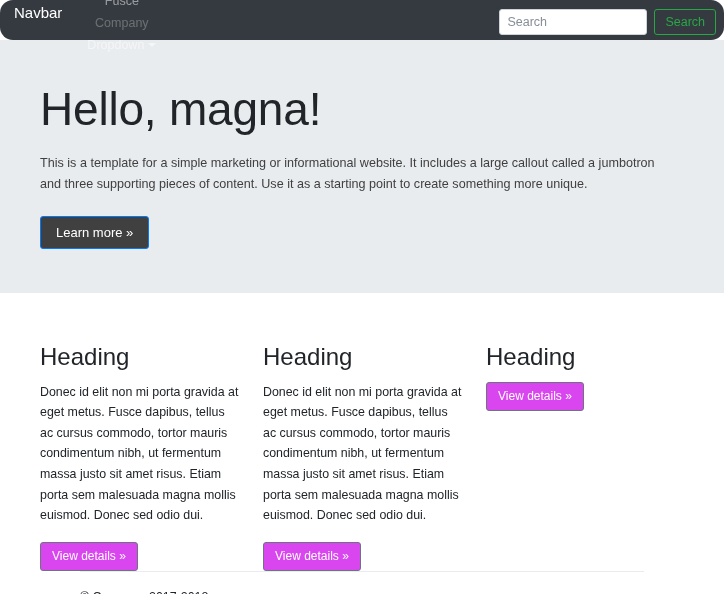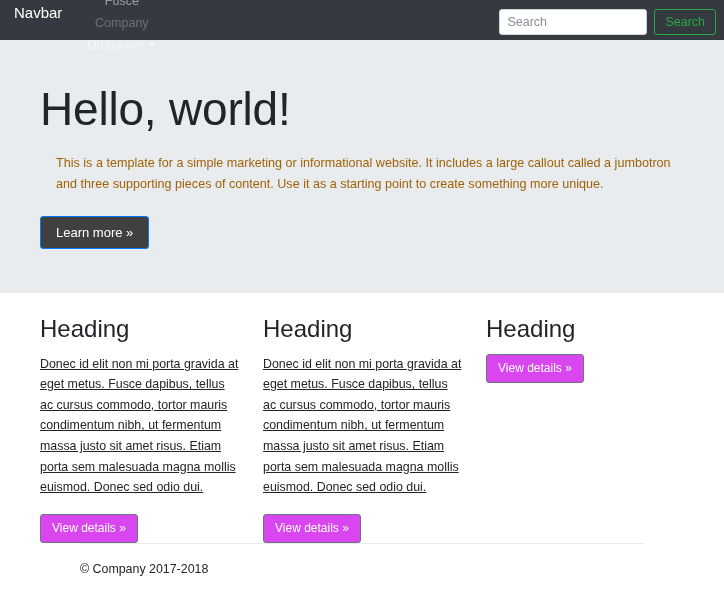--- a/index.html
+++ b/index.html
@@ -19,20 +19,21 @@
 
   
   .navbar {
     background: #343a40;
     height: 40px;
     display: flex;
     align-items: center;
     padding: 0 10px 16px 10px;
     box-sizing: border-box;
     position: relative;
+    border-radius: 13px;
   }
   .navbar-brand {
     color: #ffffff;
     font-size: 15px;
     font-weight: 400;
     margin-right: 17px;
     padding-left: 4px;
     text-decoration: none;
     white-space: nowrap;
   }
@@ -121,24 +122,24 @@
   }
   .jumbotron h1 {
     margin: 0 0 18px 0;
     font-size: 46px;
     font-weight: 300;
     line-height: 1.1;
     color: #212529;
     letter-spacing: -0.2px;
   }
   .jumbotron p {
-    margin: 0 0 20px 16px;
+    margin: 0 0 20px 0;
     font-size: 12.6px;
     line-height: 1.72;
-    color: #a16207;
+    color: #404040;
     max-width: 620px;
   }
   .btn-primary {
     display: inline-block;
     background: #404040;
     color: #ffffff;
     border: 1px solid #007bff;
     border-radius: 3px;
     padding: 9px 15px;
     font-size: 13px;
@@ -155,34 +156,34 @@
   }
   .row {
     display: flex;
     padding-top: 22px;
   }
   .col {
     width: 223px;
     flex: 0 0 223px;
     padding-right: 23px;
     box-sizing: border-box;
+    margin-top: 28px;
   }
   .col h2 {
     margin: 0 0 10px 0;
     font-size: 24px;
     font-weight: 400;
     line-height: 1.2;
     color: #212529;
   }
   .col p {
     margin: 0 0 16px 0;
     font-size: 12.4px;
     line-height: 1.66;
     color: #212529;
-    text-decoration: underline;
   }
   .btn-secondary {
     display: inline-block;
     background: #d946ef;
     color: #ffffff;
     border: 1px solid #6c757d;
     border-radius: 3px;
     padding: 6px 11px;
     font-size: 12px;
     font-family: "Liberation Sans", sans-serif;
@@ -232,21 +233,21 @@
       </li>
     </ul>
 
     <form class="navbar-form">
       <input class="search-input" type="text" placeholder="Search" style="">
       <button class="btn-outline-success" type="submit">Search</button>
     </form>
   </nav>
 
   <section class="jumbotron">
-    <h1>Hello, world!</h1>
+    <h1>Hello, magna!</h1>
     <p>This is a template for a simple marketing or informational website. It includes a large callout called a jumbotron and three supporting pieces of content. Use it as a starting point to create something more unique.</p>
     <a class="btn-primary" href="#">Learn more »</a>
   </section>
 
   <div class="container">
     <div class="row">
 
       <div class="col">
         <h2>Heading</h2>
         <p>Donec id elit non mi porta gravida at eget metus. Fusce dapibus, tellus ac cursus commodo, tortor mauris condimentum nibh, ut fermentum massa justo sit amet risus. Etiam porta sem malesuada magna mollis euismod. Donec sed odio dui.</p>

